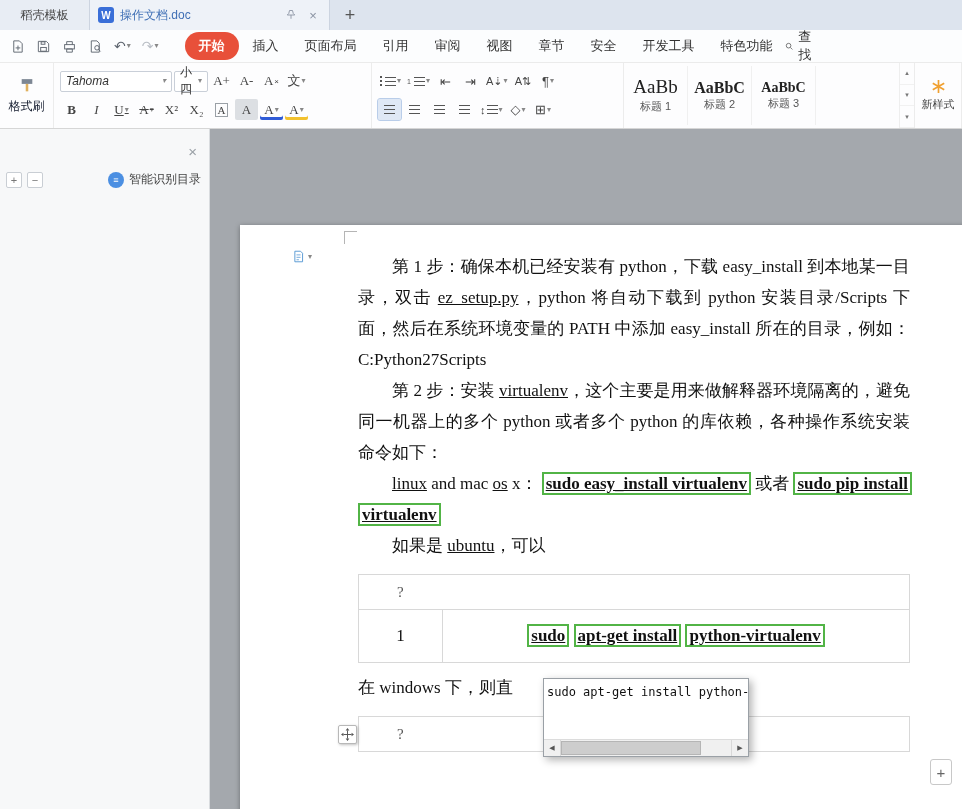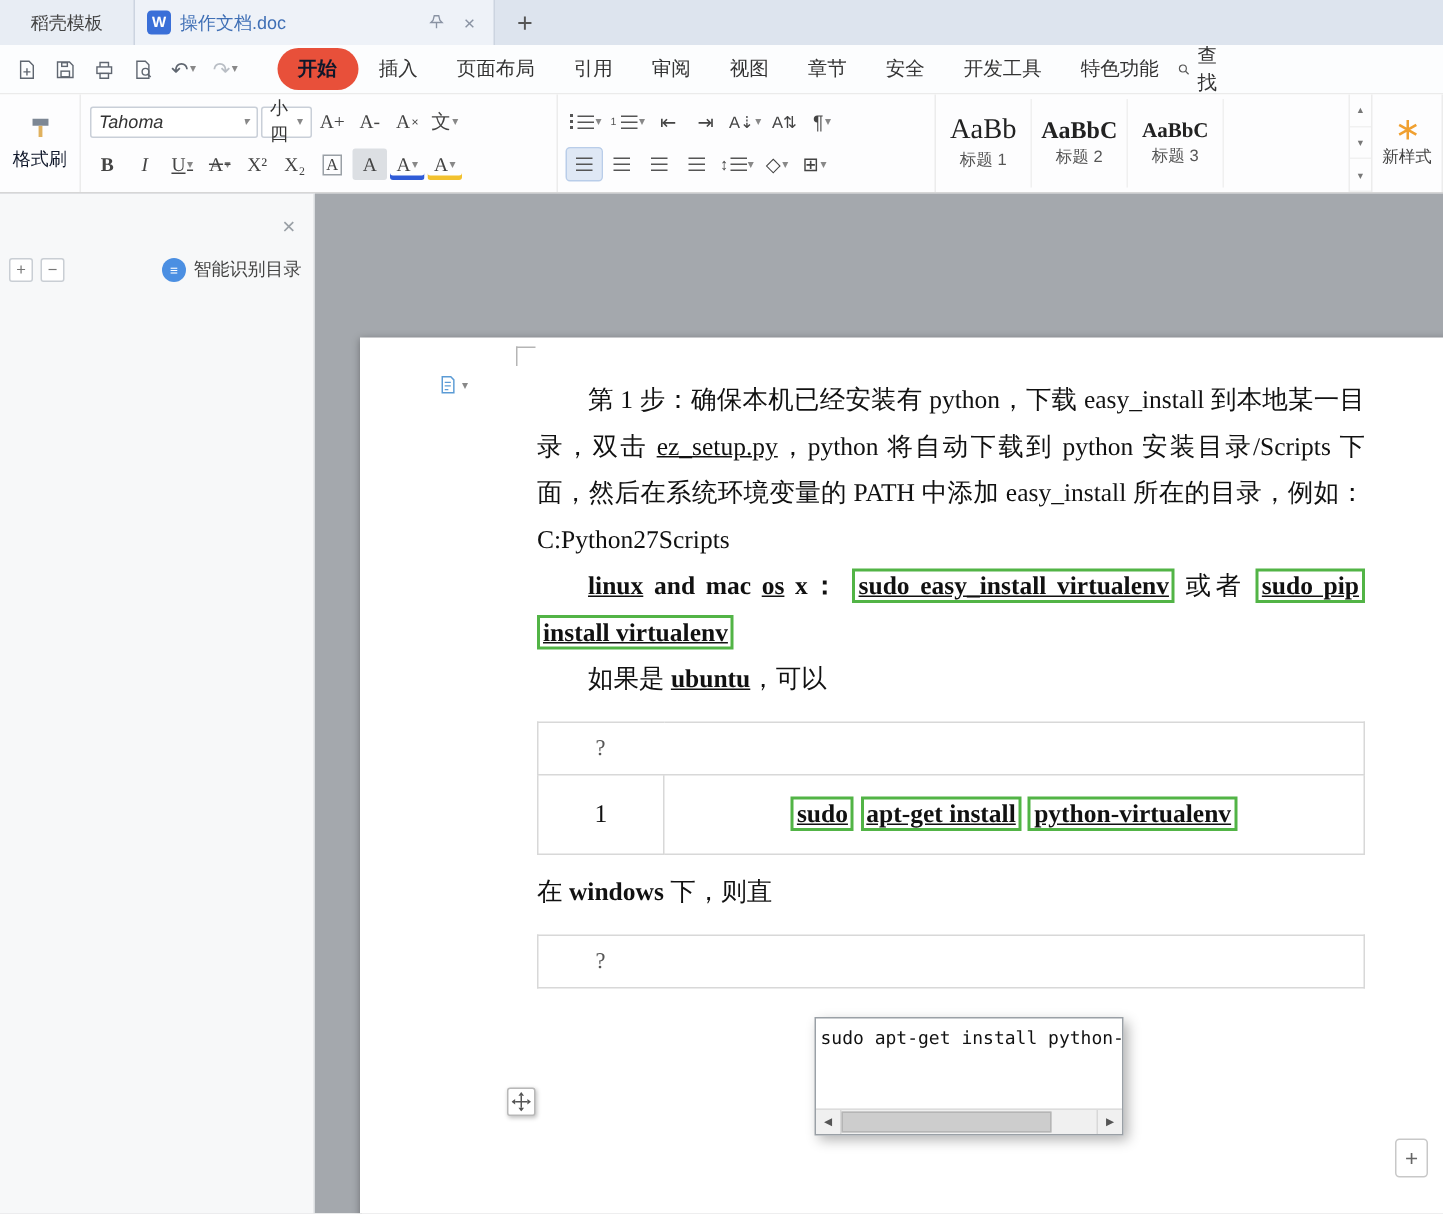--- a/index.html
+++ b/index.html
@@ -14,21 +14,21 @@
   .doc-tab-label{color:#3f6fb5;flex:1;white-space:nowrap;overflow:hidden;}
   .tab-ctrl{color:#8a93a3;display:flex;align-items:center;justify-content:center;width:16px;height:16px;font-size:13px;}
   .newtab-btn{width:40px;display:flex;align-items:center;justify-content:center;font-size:18px;color:#555;}
 
   
   .menubar{height:33px;display:flex;align-items:center;background:#fcfdfe;border-bottom:1px solid #ebebeb;padding:0 8px;}
   .qat{display:flex;gap:11px;align-items:center;margin:0 26px 0 2px;}
   .qat .qbtn{display:flex;align-items:center;gap:1px;color:#5f6670;}
   .menu-items{display:flex;align-items:center;gap:2px;}
   .menu-item{padding:4px 12px;font-size:13px;color:#333;white-space:nowrap;}
-  .menu-item.active{background:#e8503a;color:#0f172a;border-radius:14px;font-weight:bold;padding:5px 14px;}
+  .menu-item.active{background:#e8503a;color:#ffffff;border-radius:14px;font-weight:bold;padding:5px 14px;}
   .find-box{margin-left:auto;margin-right:138px;display:flex;gap:5px;align-items:center;font-size:13px;color:#333;}
 
   
   .ribbon{height:66px;background:#fdfdfe;border-bottom:1px solid #d6d6d6;display:flex;align-items:stretch;}
   .grp{border-right:1px solid #ececec;display:flex;}
   .fp{width:54px;flex-direction:column;align-items:center;justify-content:center;gap:4px;color:#0f172a;}
   .stack{display:flex;flex-direction:column;justify-content:space-around;padding:4px 6px;}
   .rrow{display:flex;align-items:center;gap:2px;}
   .combo{border:1px solid #c9cfd8;height:21px;display:flex;align-items:center;justify-content:space-between;padding:0 5px;gap:5px;background:#fff;border-radius:2px;}
   .combo-name{width:112px;font-style:italic;}
@@ -73,21 +73,21 @@
   .toc-circle{width:16px;height:16px;border-radius:50%;background:#4b8fe2;color:#fff;font-size:9px;display:flex;align-items:center;justify-content:center;}
 
   .doc-area{flex:1;position:relative;overflow:hidden;}
   .page{position:absolute;left:30px;top:96px;width:780px;height:840px;background:#fff;box-shadow:0 1px 5px rgba(0,0,0,.35);z-index:1;}
   .corner-mark{position:absolute;left:104px;top:6px;width:13px;height:13px;border-left:1px solid #b5b5b5;border-top:1px solid #b5b5b5;}
   .page-tool{position:absolute;left:52px;top:24px;display:flex;align-items:center;gap:3px;color:#888;}
 
   .doc-content{padding:26px 110px 0 118px;}
   .par{font-family:"Liberation Serif",serif;font-size:17px;line-height:31px;text-align:justify;color:#111;}
   .par.ind{text-indent:34px;}
-  .b{font-weight:bold;}
+  .b{font-weight:normal;}
   .u{text-decoration:underline;}
   .codebox{font-weight:bold;text-decoration:underline;border:2px solid #52b446;padding:0 2px;-webkit-box-decoration-break:clone;box-decoration-break:clone;}
 
   table.doctable{border-collapse:collapse;width:552px;margin:13px 0 9px;font-family:"Liberation Serif",serif;font-size:17px;color:#111;}
   table.doctable td{border:1px solid #d8d8d8;}
   .ph-cell{height:35px;padding-left:38px;color:#555;font-size:15px;}
   .num-cell{width:84px;text-align:center;height:53px;}
   .code-cell{text-align:center;}
 
   
@@ -359,20 +359,21 @@
         <div class="corner-mark"></div>
         <div class="page-tool">
           <svg width="13" height="15" viewBox="0 0 16 16">
               <path d="M3.5 1.5h7l2.5 2.5v10.5h-9.5z" fill="none" stroke="#5b9bd5" stroke-width="1.2"></path>
               <path d="M5.5 6h5M5.5 9h5M5.5 12h3" stroke="#5b9bd5"></path>
             </svg>
           <span class="car">▾</span>
         </div>
         <div class="doc-content">
             <p class="par ind"><span>第 1 步：确保本机已经安装有 python，下载 easy_install 到本地某一目录，双击 </span><span class="u">ez_setup.py</span><span>，python 将自动下载到 python 安装目录/Scripts 下面，然后在系统环境变量的 PATH 中添加 easy_install 所在的目录，例如：C:Python27Scripts</span></p>
+            <p class="par ind"><span>第 2 步：安装 </span><span class="u">virtualenv</span><span>，这个主要是用来做解释器环境隔离的，避免同一机器上的多个 python 或者多个 python 的库依赖，各种操作系统安装命令如下：</span></p>
             <p class="par ind"><span class="b u">linux</span><span class="b"> and mac </span><span class="b u">os</span><span class="b"> x： </span><span class="codebox">sudo easy_install virtualenv</span><span> 或者 </span><span class="codebox">sudo pip install virtualenv</span></p>
             <p class="par ind"><span>如果是 </span><span class="b u">ubuntu</span><span>，可以</span></p>
             <table class="doctable">
               <tbody>
                 <tr>
                   <td colspan="2" class="ph-cell">?</td>
                 </tr>
                 <tr>
                   <td class="num-cell">1</td>
                   <td class="code-cell"><span class="codebox">sudo</span><span> </span><span class="codebox">apt-get install</span><span> </span><span class="codebox">python-virtualenv</span></td>

